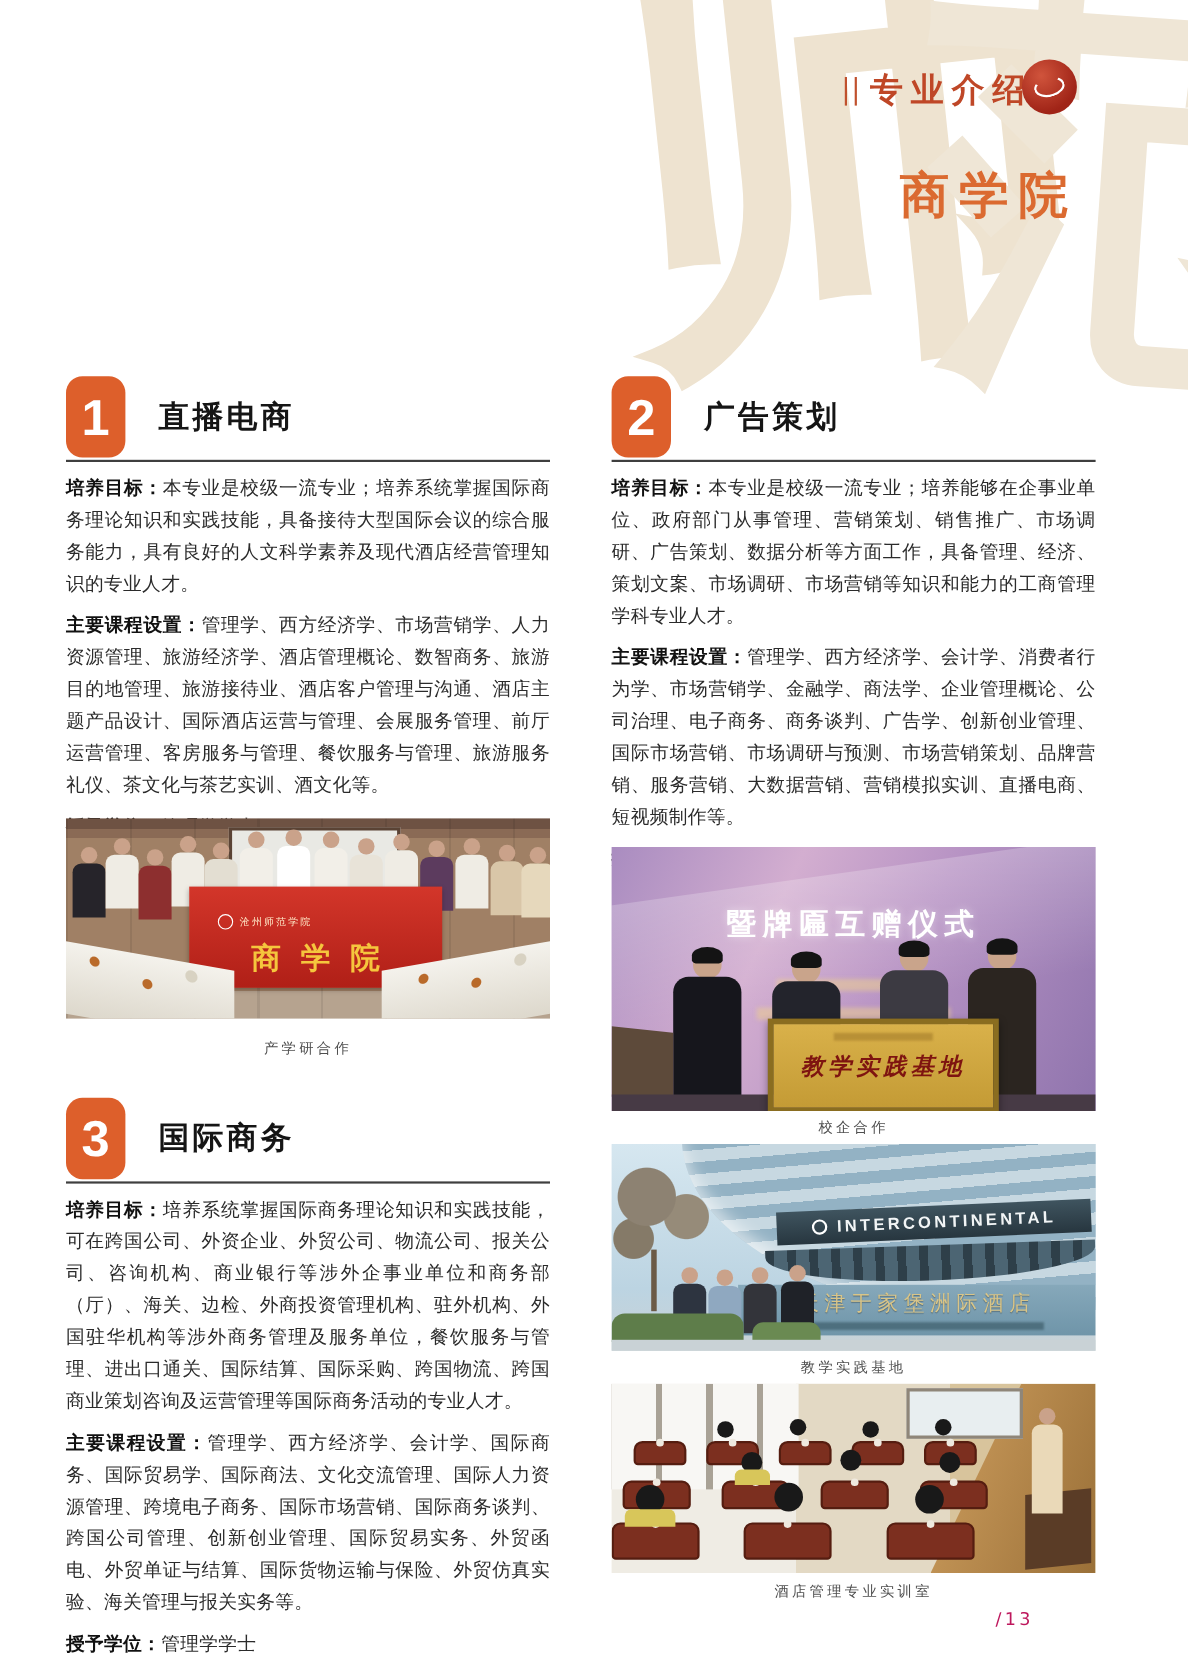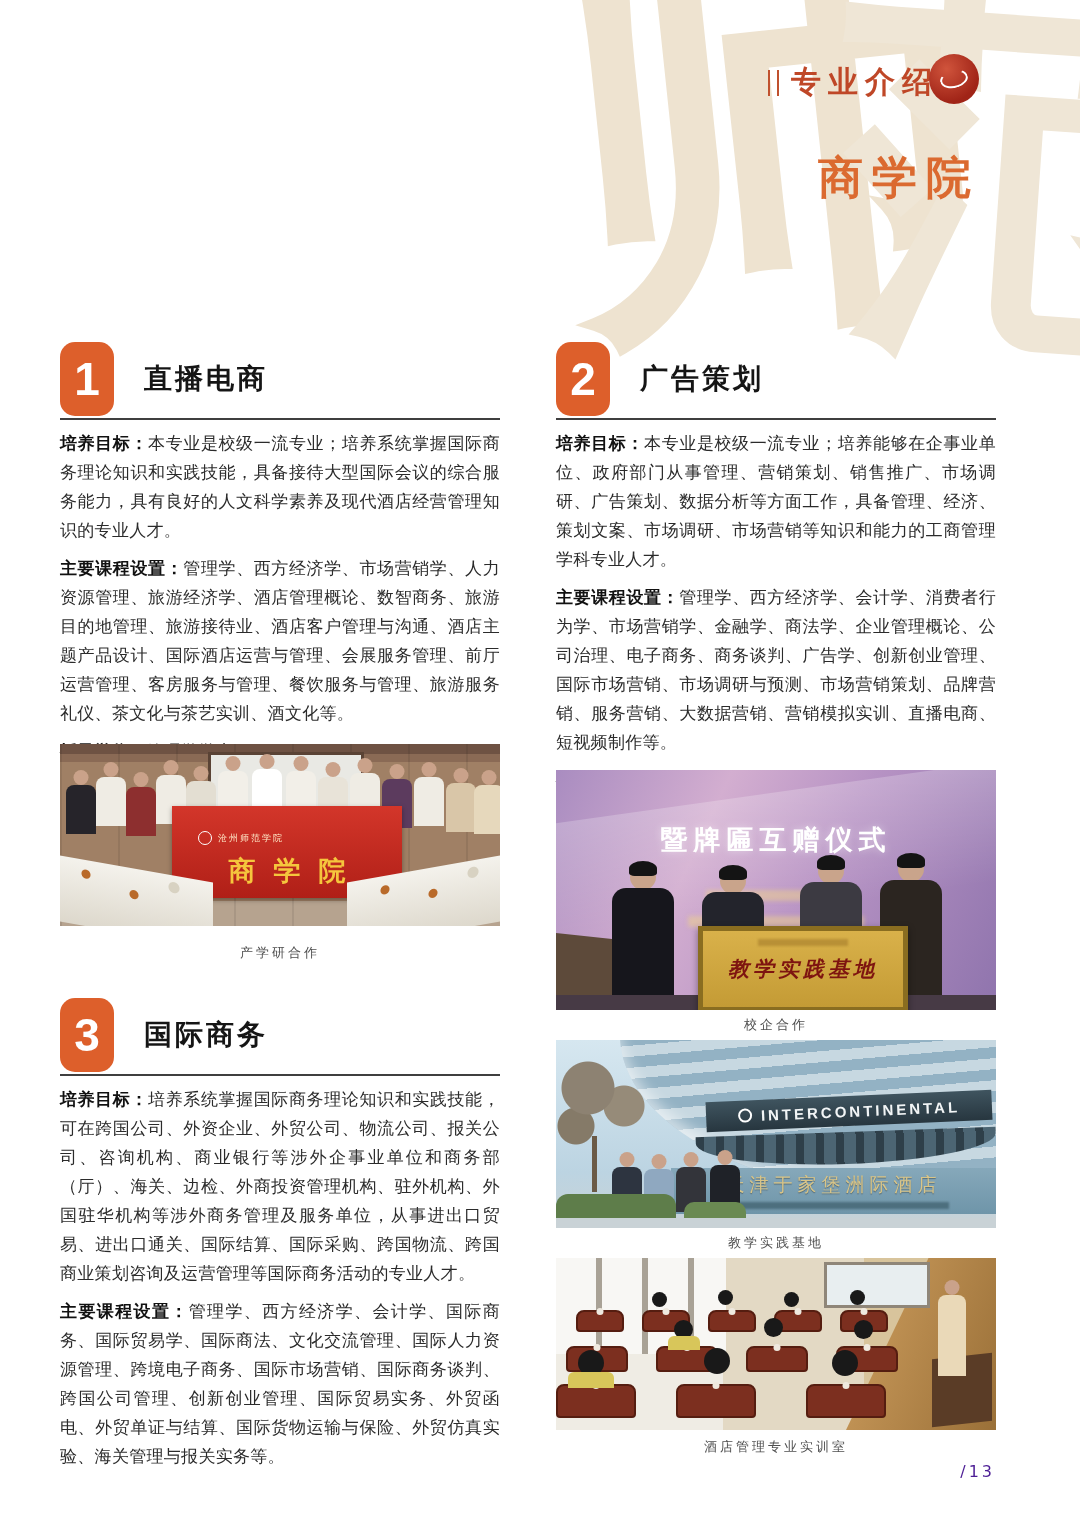--- a/index.html
+++ b/index.html
@@ -133,22 +133,22 @@
   .pd-screen{position:absolute;right:66px;top:4px;width:100px;height:40px;background:#e8eef0;
              border:3px solid #8f8679;}
   .pd-podium{position:absolute;right:4px;bottom:6px;width:60px;height:68px;background:#5a3c26;
              transform:skewY(-6deg);}
   .seat{position:absolute;background:#7c2f1f;border:2px solid #551d10;border-radius:8px 8px 4px 4px;}
   .seat::after{content:"";position:absolute;left:50%;top:-4px;transform:translateX(-50%);
                width:7px;height:7px;border-radius:50%;background:#efe9df;}
   .hd{position:absolute;border-radius:50%;background:#191919;}
   .tor{position:absolute;border-radius:6px 6px 0 0;}
   
-  .pageno{position:absolute;z-index:1;left:905px;top:1462px;width:90px;text-align:right;
-          font-family:"DejaVu Sans",sans-serif;font-size:16px;letter-spacing:3px;color:#4c1d95;}
+  .pageno{position:absolute;z-index:1;left:905px;top:1462px;width:90px;
+          font-family:"DejaVu Sans",sans-serif;font-size:16px;letter-spacing:3px;color:#be185d;}
 </style>
 </head>
 <body>
 
 <div class="page">
 
   <span class="calli calli1">师</span>
   <span class="calli calli2">范</span>
 
   <div class="kicker">
@@ -179,22 +179,23 @@
     <p class="body"><b class="lbl">培养目标：</b><span>本专业是校级一流专业；培养能够在企事业单位、政府部门从事管理、营销策划、销售推广、市场调研、广告策划、数据分析等方面工作，具备管理、经济、策划文案、市场调研、市场营销等知识和能力的工商管理学科专业人才。</span></p>
     <p class="body"><b class="lbl">主要课程设置：</b><span>管理学、西方经济学、会计学、消费者行为学、市场营销学、金融学、商法学、企业管理概论、公司治理、电子商务、商务谈判、广告学、创新创业管理、国际市场营销、市场调研与预测、市场营销策划、品牌营销、服务营销、大数据营销、营销模拟实训、直播电商、短视频制作等。</span></p>
     <p class="body"><b class="lbl">授予学位：</b><span>管理学学士</span></p>
   </section>
 
   <section class="sec s3">
     <div class="sec-head">
       <div class="num-badge">3</div>
       <h2 class="sec-title">国际商务</h2>
     </div>
-    <p class="body"><b class="lbl">培养目标：</b><span>培养系统掌握国际商务理论知识和实践技能，可在跨国公司、外资企业、外贸公司、物流公司、报关公司、咨询机构、商业银行等涉外企事业单位和商务部（厅）、海关、边检、外商投资管理机构、驻外机构、外国驻华机构等涉外商务管理及服务单位，从事进出口贸易、进出口通关、国际结算、国际采购、跨国物流、跨国商业策划咨询及运营管理等国际商务活动的专业人才。</span></p>
+    <p class="body"><b class="lbl">培养目标：</b><span>培养系统掌握国际商务理论知识和实践技能，可在跨国公司、外资企业、外贸公司、物流公司、报关公司、咨询机构、商业银行等涉外企事业单位和商务部（厅）、海关、边检、外商投资管理机构、驻外机构、外国驻华机构等涉外商务管理及服务单位，餐饮服务与管理、进出口通关、国际结算、国际采购、跨国物流、跨国商业策划咨询及运营管理等国际商务活动的专业人才。</span></p>
     <p class="body"><b class="lbl">主要课程设置：</b><span>管理学、西方经济学、会计学、国际商务、国际贸易学、国际商法、文化交流管理、国际人力资源管理、跨境电子商务、国际市场营销、国际商务谈判、跨国公司管理、创新创业管理、国际贸易实务、外贸函电、外贸单证与结算、国际货物运输与保险、外贸仿真实验、海关管理与报关实务等。</span></p>
+    <p class="body"><b class="lbl">授予学位：</b><span>管理学学士</span></p>
   </section>
 
   <div class="photo photoA">
     <div class="pa-screen"></div>
     <span class="fig" style="left:6px;top:26px;--c:#26242a"></span>
     <span class="fig" style="left:36px;top:18px;--c:#efece4"></span>
     <span class="fig" style="left:66px;top:28px;--c:#8d2f2f"></span>
     <span class="fig" style="left:96px;top:16px;--c:#efece4"></span>
     <span class="fig" style="left:126px;top:22px;--c:#e3ded2"></span>
     <span class="fig" style="left:158px;top:12px;--c:#f2efe8"></span>

